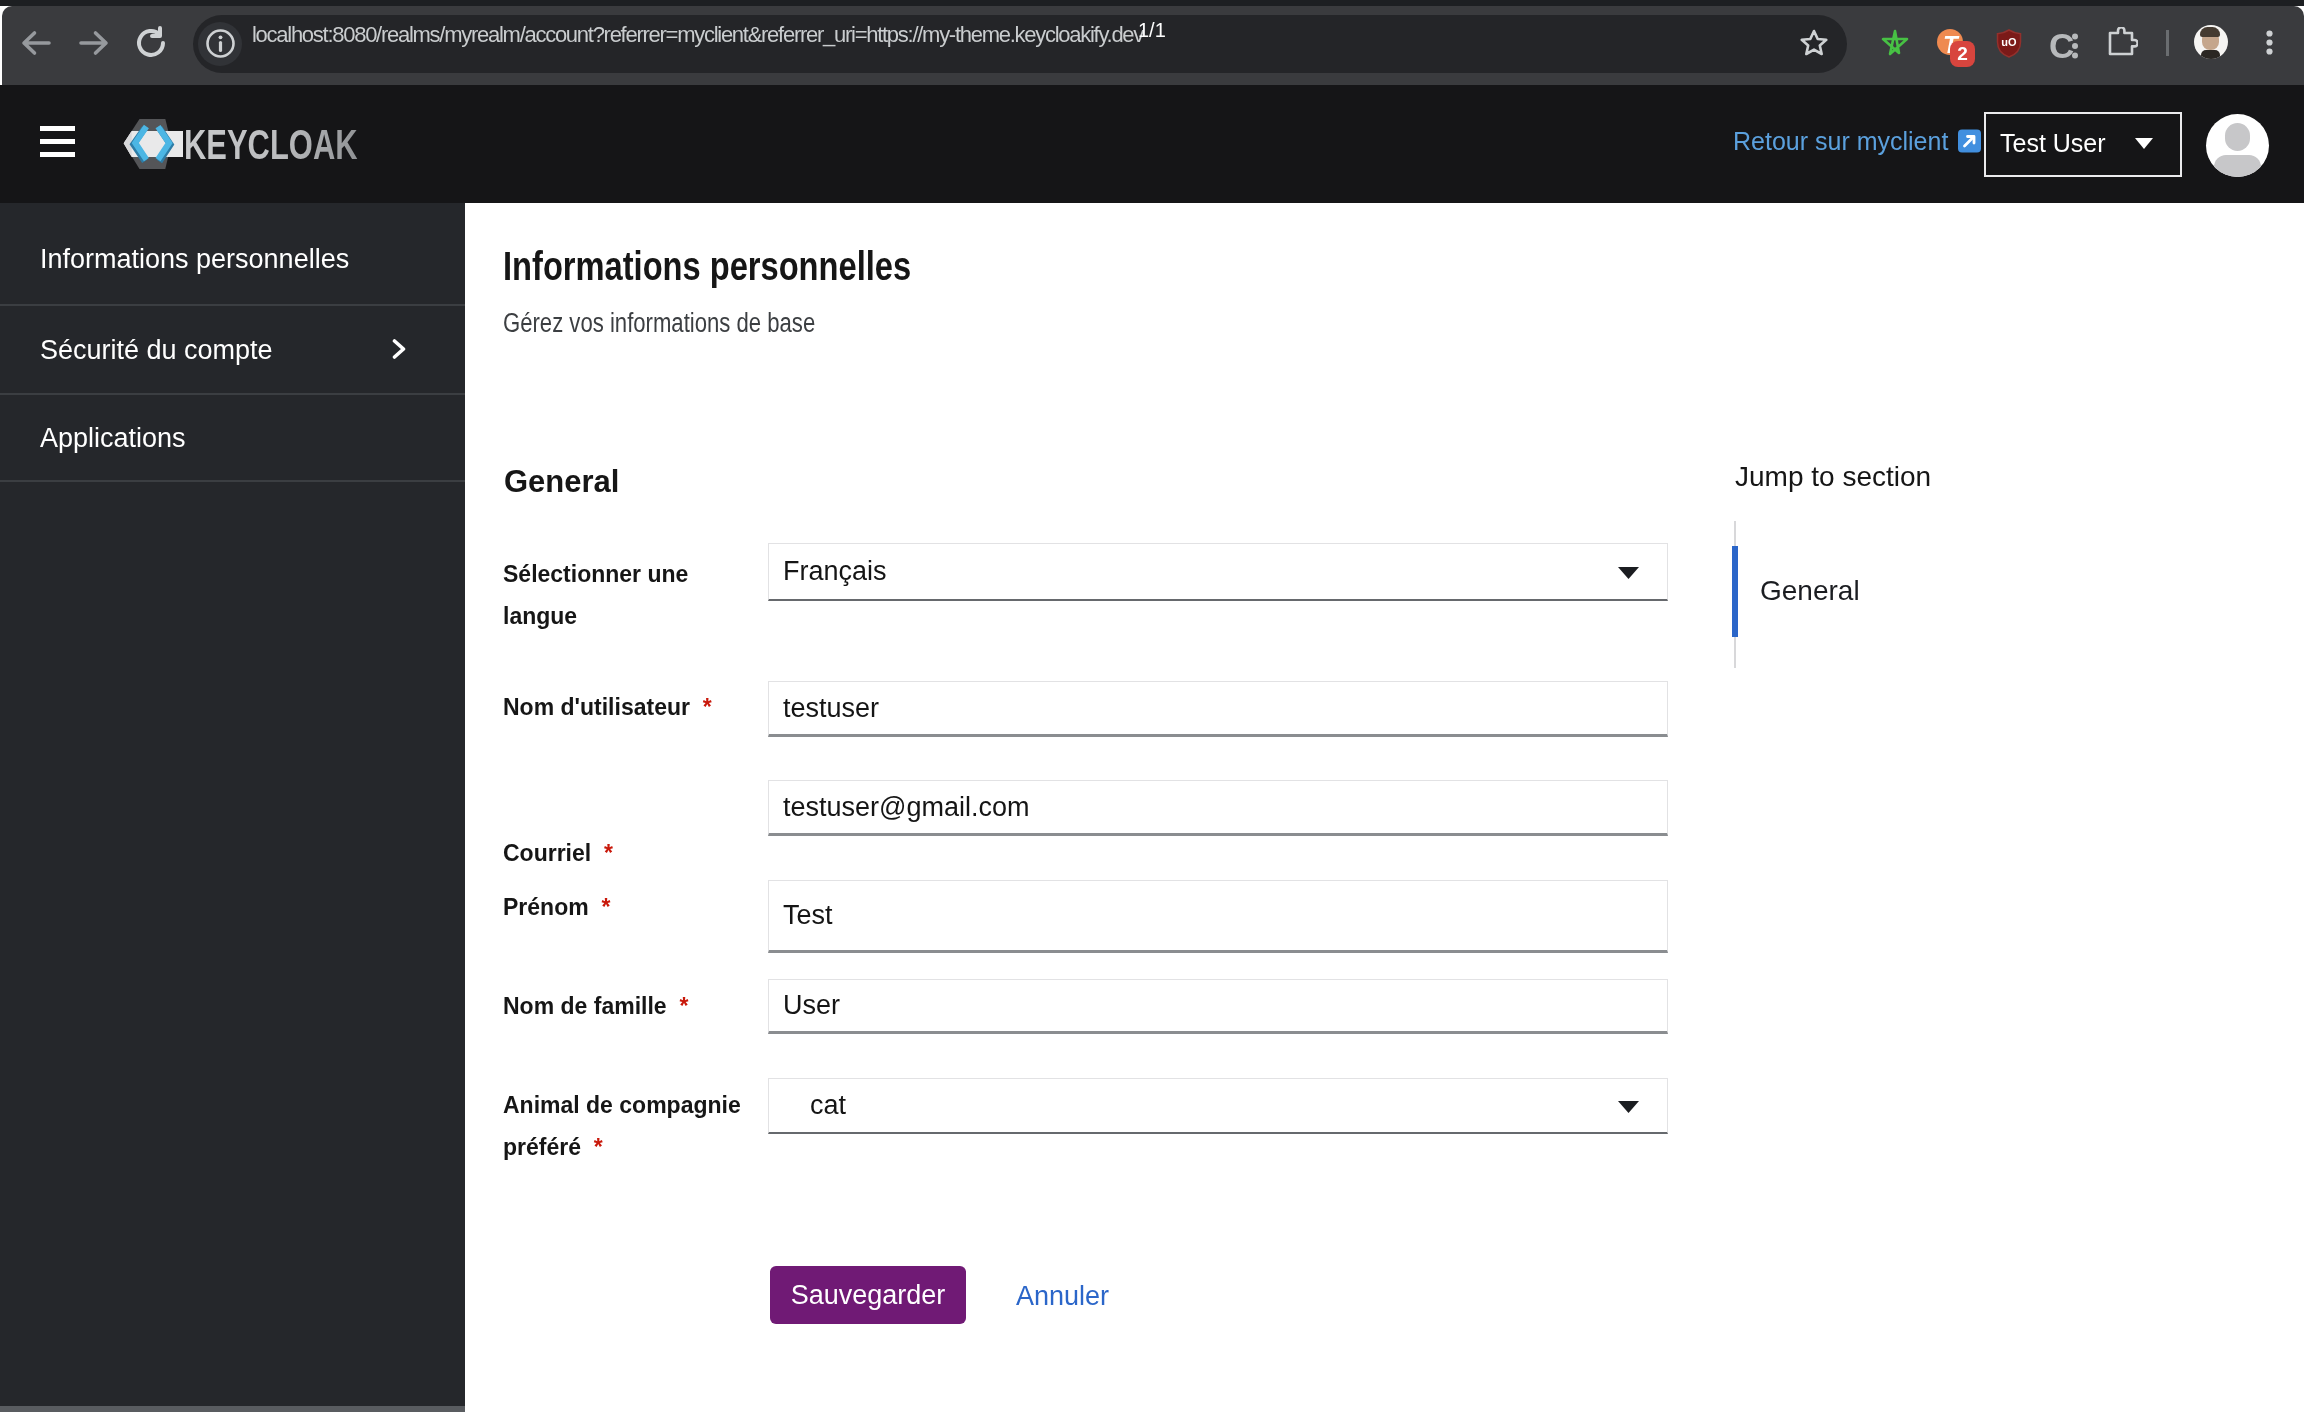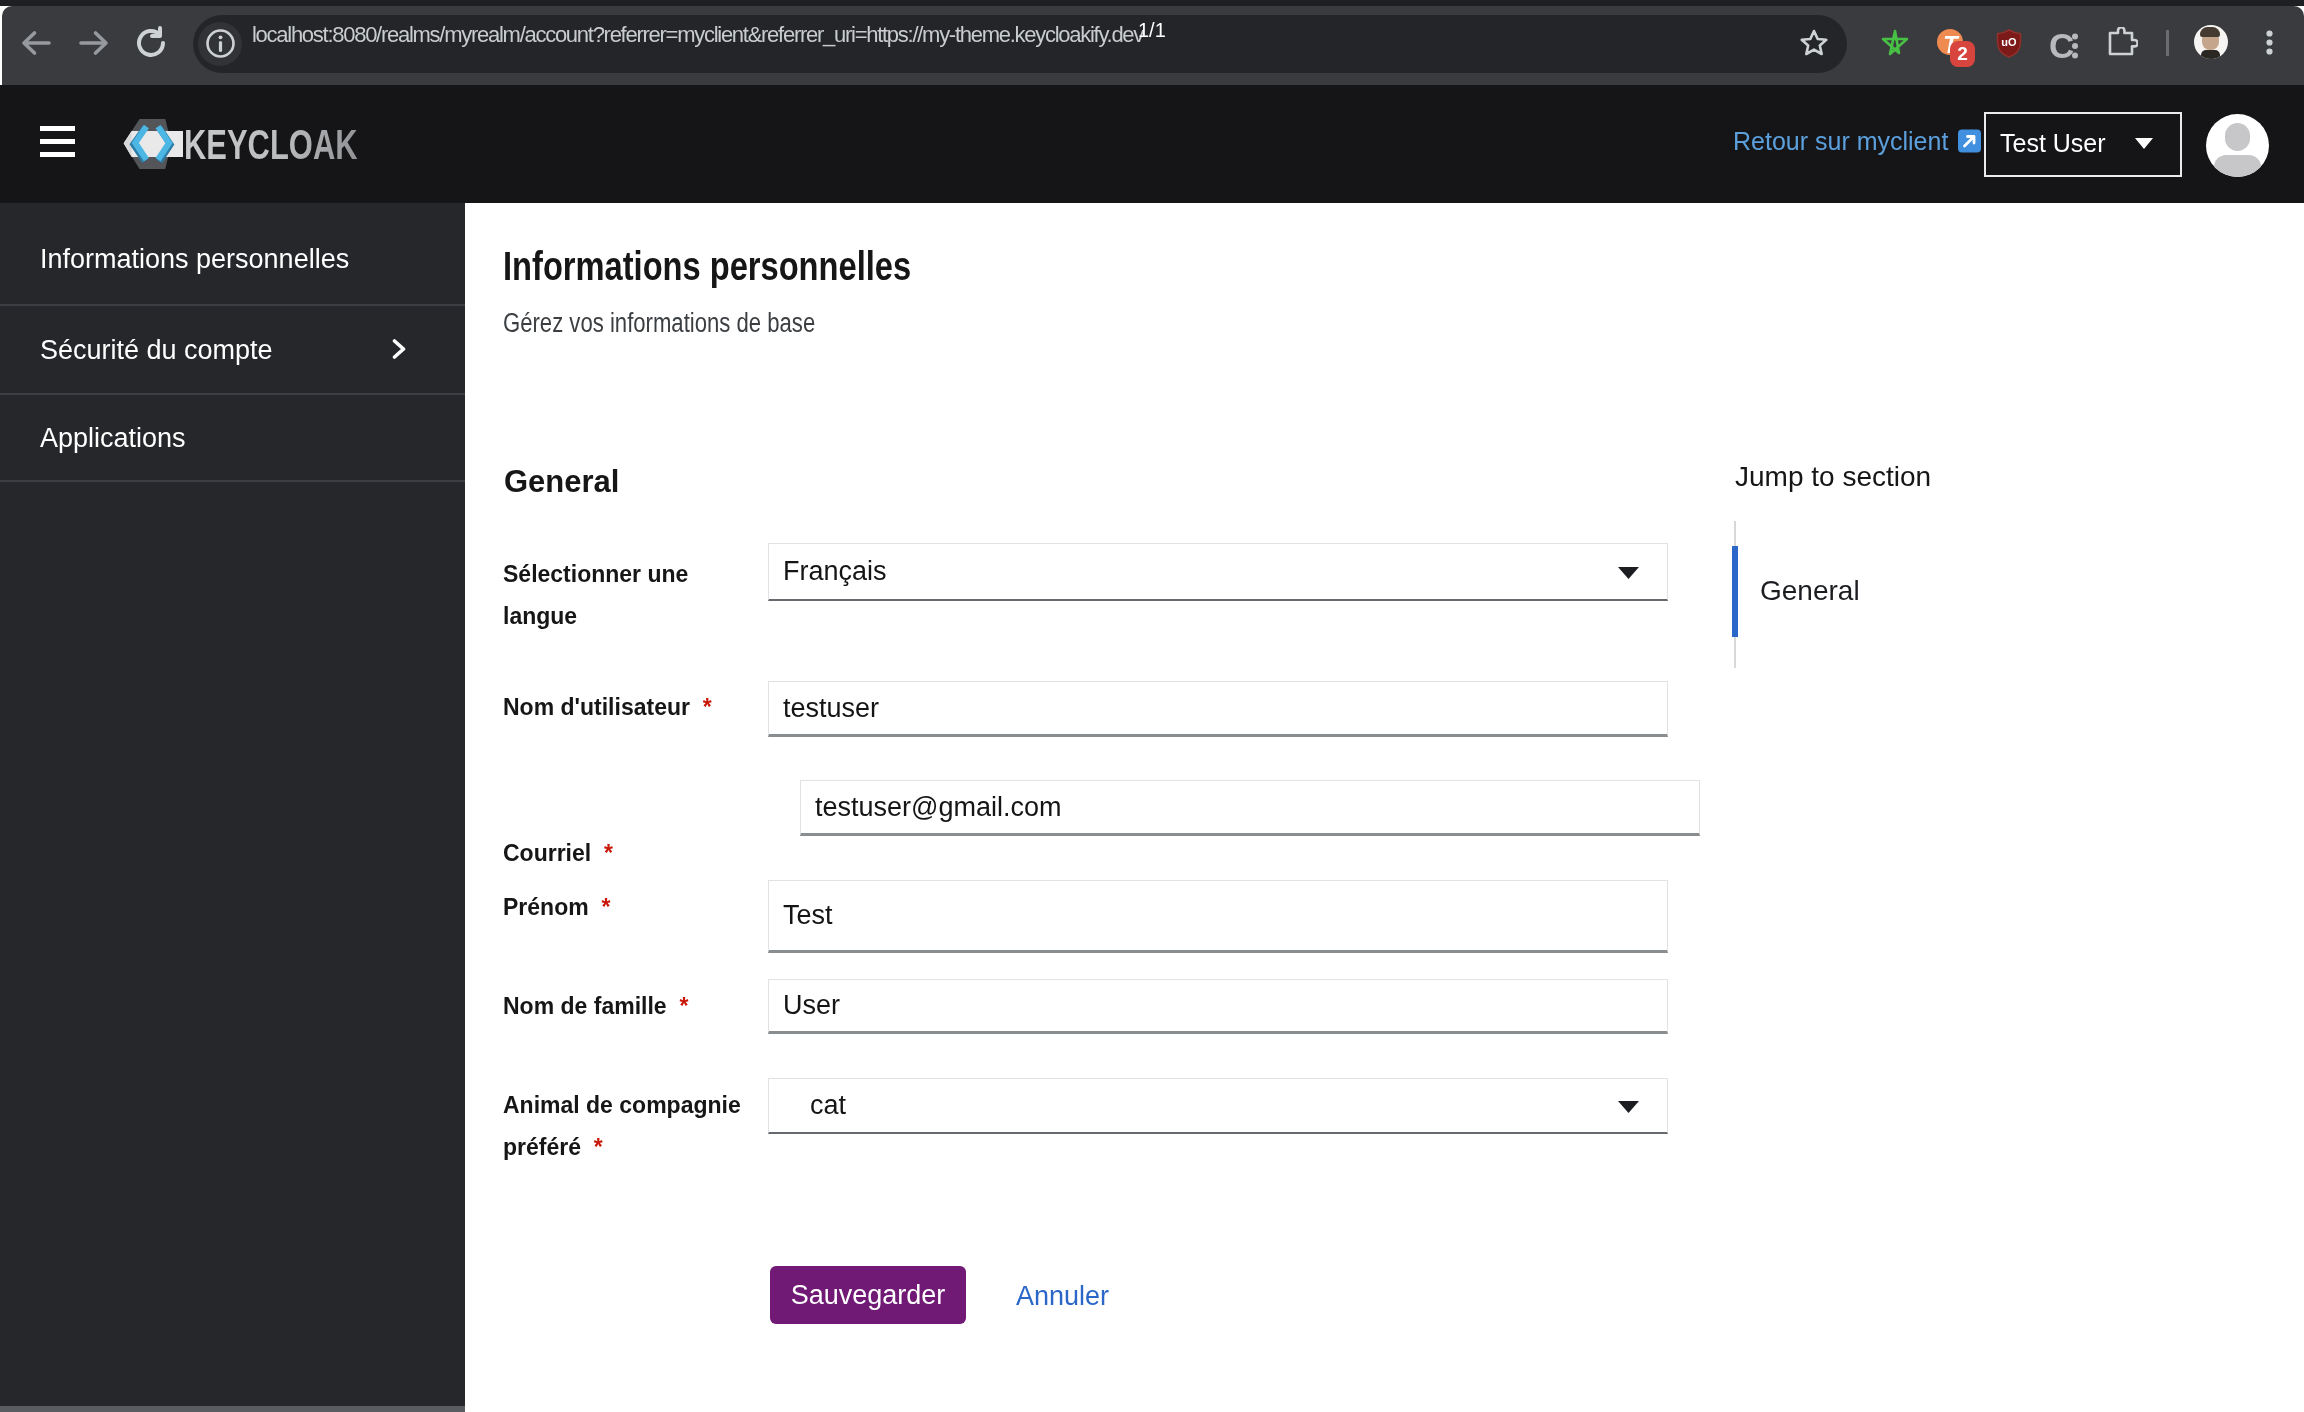--- a/index.html
+++ b/index.html
@@ -128,21 +128,21 @@
 
 <div class="abs" style="left:503px;top:553px;width:250px;font-size:23px;font-weight:bold;color:#161616;line-height:42px;">Sélectionner une langue</div>
 <div class="abs" style="left:503px;top:694px;font-size:23px;font-weight:bold;color:#161616;">Nom d'utilisateur&nbsp;&nbsp;<span style="color:#c9190b;">*</span></div>
 <div class="abs" style="left:503px;top:796px;font-size:23px;font-weight:bold;color:#161616;margin-top:44px;">Courriel&nbsp;&nbsp;<span style="color:#c9190b;">*</span></div>
 <div class="abs" style="left:503px;top:894px;font-size:23px;font-weight:bold;color:#161616;">Prénom&nbsp;&nbsp;<span style="color:#c9190b;">*</span></div>
 <div class="abs" style="left:503px;top:993px;font-size:23px;font-weight:bold;color:#161616;">Nom de famille&nbsp;&nbsp;<span style="color:#c9190b;">*</span></div>
 <div class="abs" style="left:503px;top:1084px;width:245px;font-size:23px;font-weight:bold;color:#161616;line-height:42px;">Animal de compagnie préféré&nbsp;&nbsp;<span style="color:#c9190b;">*</span></div>
 
 <div class="abs field sel" style="left:768px;top:543px;width:900px;height:58px;">Français</div>
 <div class="abs field" style="left:768px;top:681px;width:900px;height:56px;">testuser</div>
-<div class="abs field" style="left:800px;top:780px;width:900px;height:56px;">testuser@gmail.com</div>
+<div class="abs field" style="left:768px;top:780px;width:900px;height:56px;">testuser@gmail.com</div>
 <div class="abs field" style="left:768px;top:880px;width:900px;height:73px;">Test</div>
 <div class="abs field" style="left:768px;top:979px;width:900px;height:55px;">User</div>
 <div class="abs field sel" style="left:768px;top:1078px;width:900px;height:56px;padding-left:41px;">cat</div>
 <style>
   .field { background:#fff; border:1px solid #e2e2e4; border-bottom:3px solid #8a8d90;
            font-size:27px; color:#151515; padding-left:14px; display:flex; align-items:center; }
   .sel { border-bottom:2px solid #66696d; }
 </style>
 <svg class="abs" style="left:1618px;top:567px;" width="21" height="12" viewBox="0 0 21 12">
     <polygon points="0,0 21,0 10.5,12" fill="#1b1d21"></polygon>

